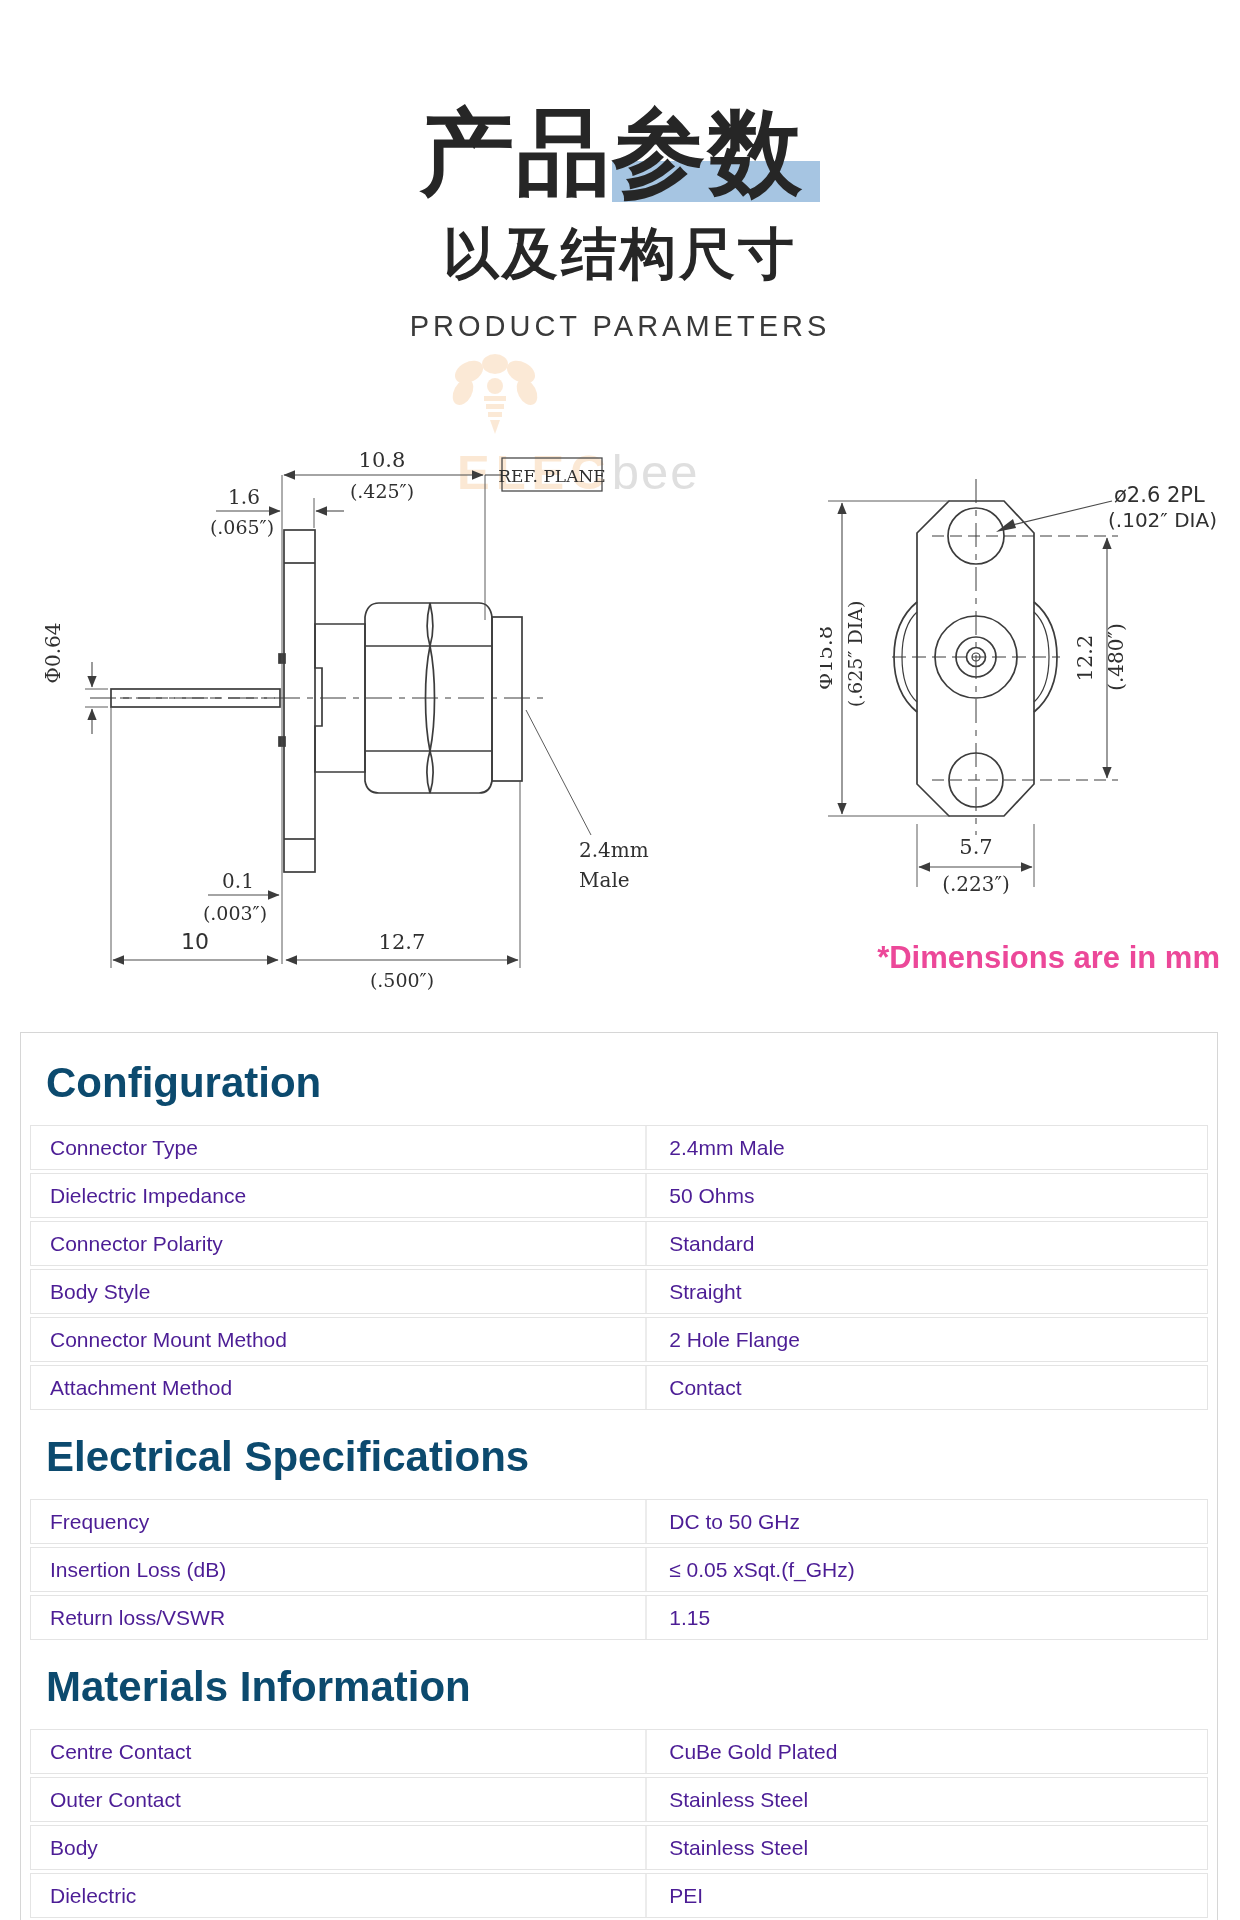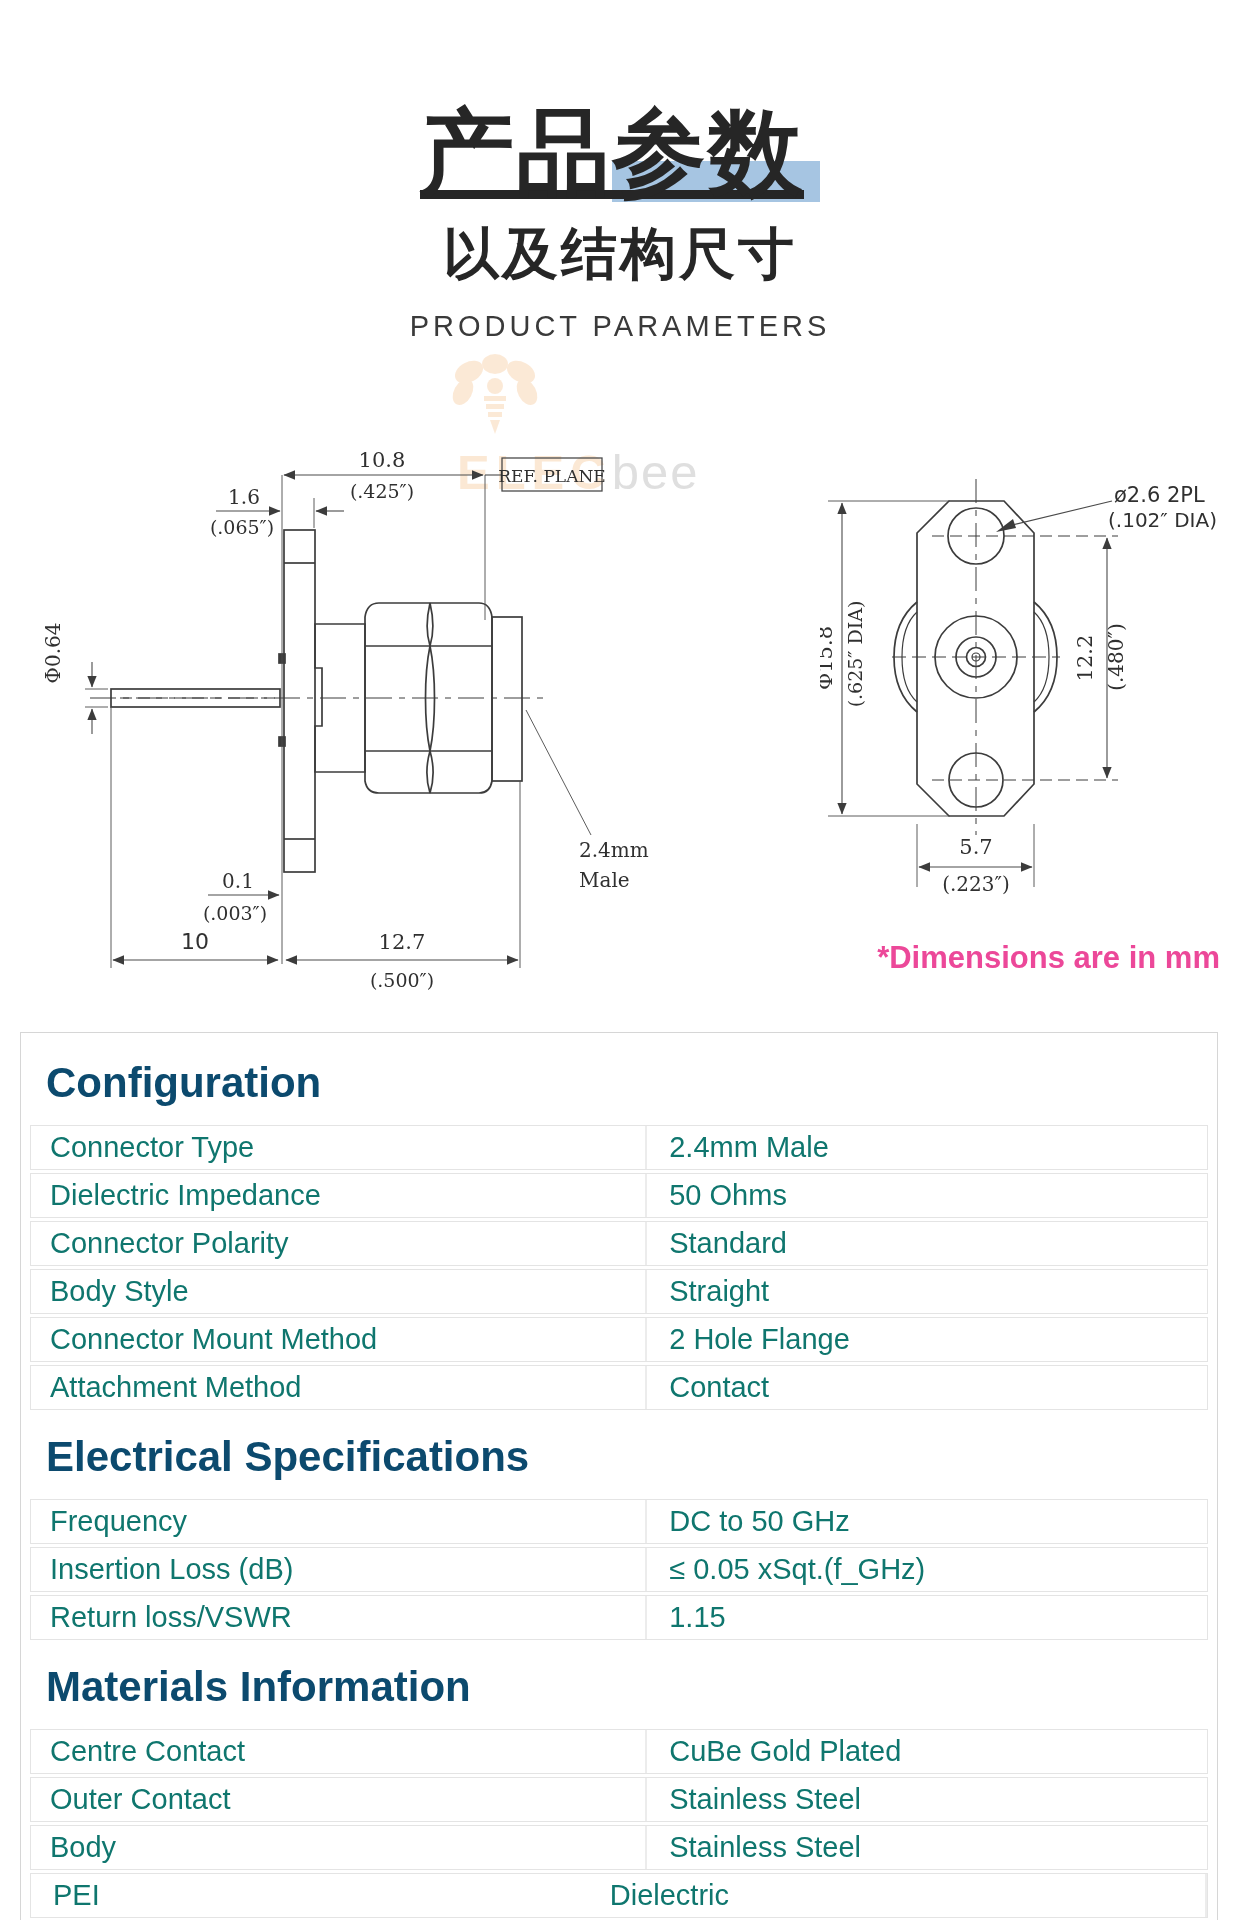--- a/index.html
+++ b/index.html
@@ -2,21 +2,21 @@
 <html><head>
 <meta charset="utf-8">
 <style>
   html,body{margin:0;padding:0;}
   body{
     width:1240px;height:1920px;position:relative;overflow:hidden;
     background:#ffffff;font-family:"Liberation Sans",sans-serif;
   }
   
   .title-block{position:absolute;left:0;top:106px;width:1240px;text-align:center;color:#262626;}
-  .t-line1{font-size:94px;font-weight:800;letter-spacing:2px;line-height:1.0;white-space:nowrap;text-decoration:underline;}
+  .t-line1{font-size:94px;font-weight:800;letter-spacing:2px;line-height:1.0;white-space:nowrap;}
   .t-line1 .hl{
     background:linear-gradient(to bottom,transparent 58%,#a6c5e2 58%,#a6c5e2 97%,transparent 97%);
     padding-right:16px;
   }
   .t-line2{font-size:56px;font-weight:800;letter-spacing:3px;line-height:1.0;margin-top:26px;white-space:nowrap;}
   .subtitle{margin-top:28px;font-size:29px;letter-spacing:4px;color:#3a3a3a;font-weight:400;}
   
   .watermark{position:absolute;left:443px;top:352px;display:flex;align-items:flex-start;pointer-events:none;flex-direction:column;}
   .wm-icon{opacity:.20;}
   .wm-text{margin-left:14px;margin-top:8px;font-size:49px;font-weight:700;letter-spacing:6px;white-space:nowrap;}
@@ -36,21 +36,21 @@
     position:absolute;left:20px;top:1032px;width:1198px;height:980px;
     box-sizing:border-box;background:#fff;border:1px solid #d6d6d6;
     padding:6px 9px;
   }
   .sec-heading{
     padding:20px 16px 18px 16px;font-size:42px;line-height:48px;font-weight:700;
     color:#0c4a6e;font-family:"Liberation Sans",sans-serif;
   }
   .spec-row{
     display:flex;align-items:stretch;height:43px;border:1px solid #e4e4e4;
-    margin-bottom:3px;background:#fff;font-size:29px;color:#0f766e;
+    margin-bottom:3px;background:#fff;font-size:21px;color:#4c1d95;
   }
   .spec-row .cell{display:flex;align-items:center;}
   .spec-row .label{width:52.4%;padding-left:19px;border-right:2px solid #ececec;box-sizing:border-box;}
   .spec-row .value{flex:1;padding-left:22px;}
 </style>
 </head>
 <body>
 
 <div class="title-block">
   <div class="t-line1"><span>产品</span><span class="hl">参数</span></div>
@@ -237,16 +237,16 @@
     </div>
     <div class="spec-row">
       <div class="cell label">Outer Contact</div>
       <div class="cell value">Stainless Steel</div>
     </div>
     <div class="spec-row">
       <div class="cell label">Body</div>
       <div class="cell value">Stainless Steel</div>
     </div>
     <div class="spec-row">
+      <div class="cell label">Dielectric</div>
       <div class="cell value">PEI</div>
-      <div class="cell label">Dielectric</div>
     </div>
   </div>
 
 </body></html>

